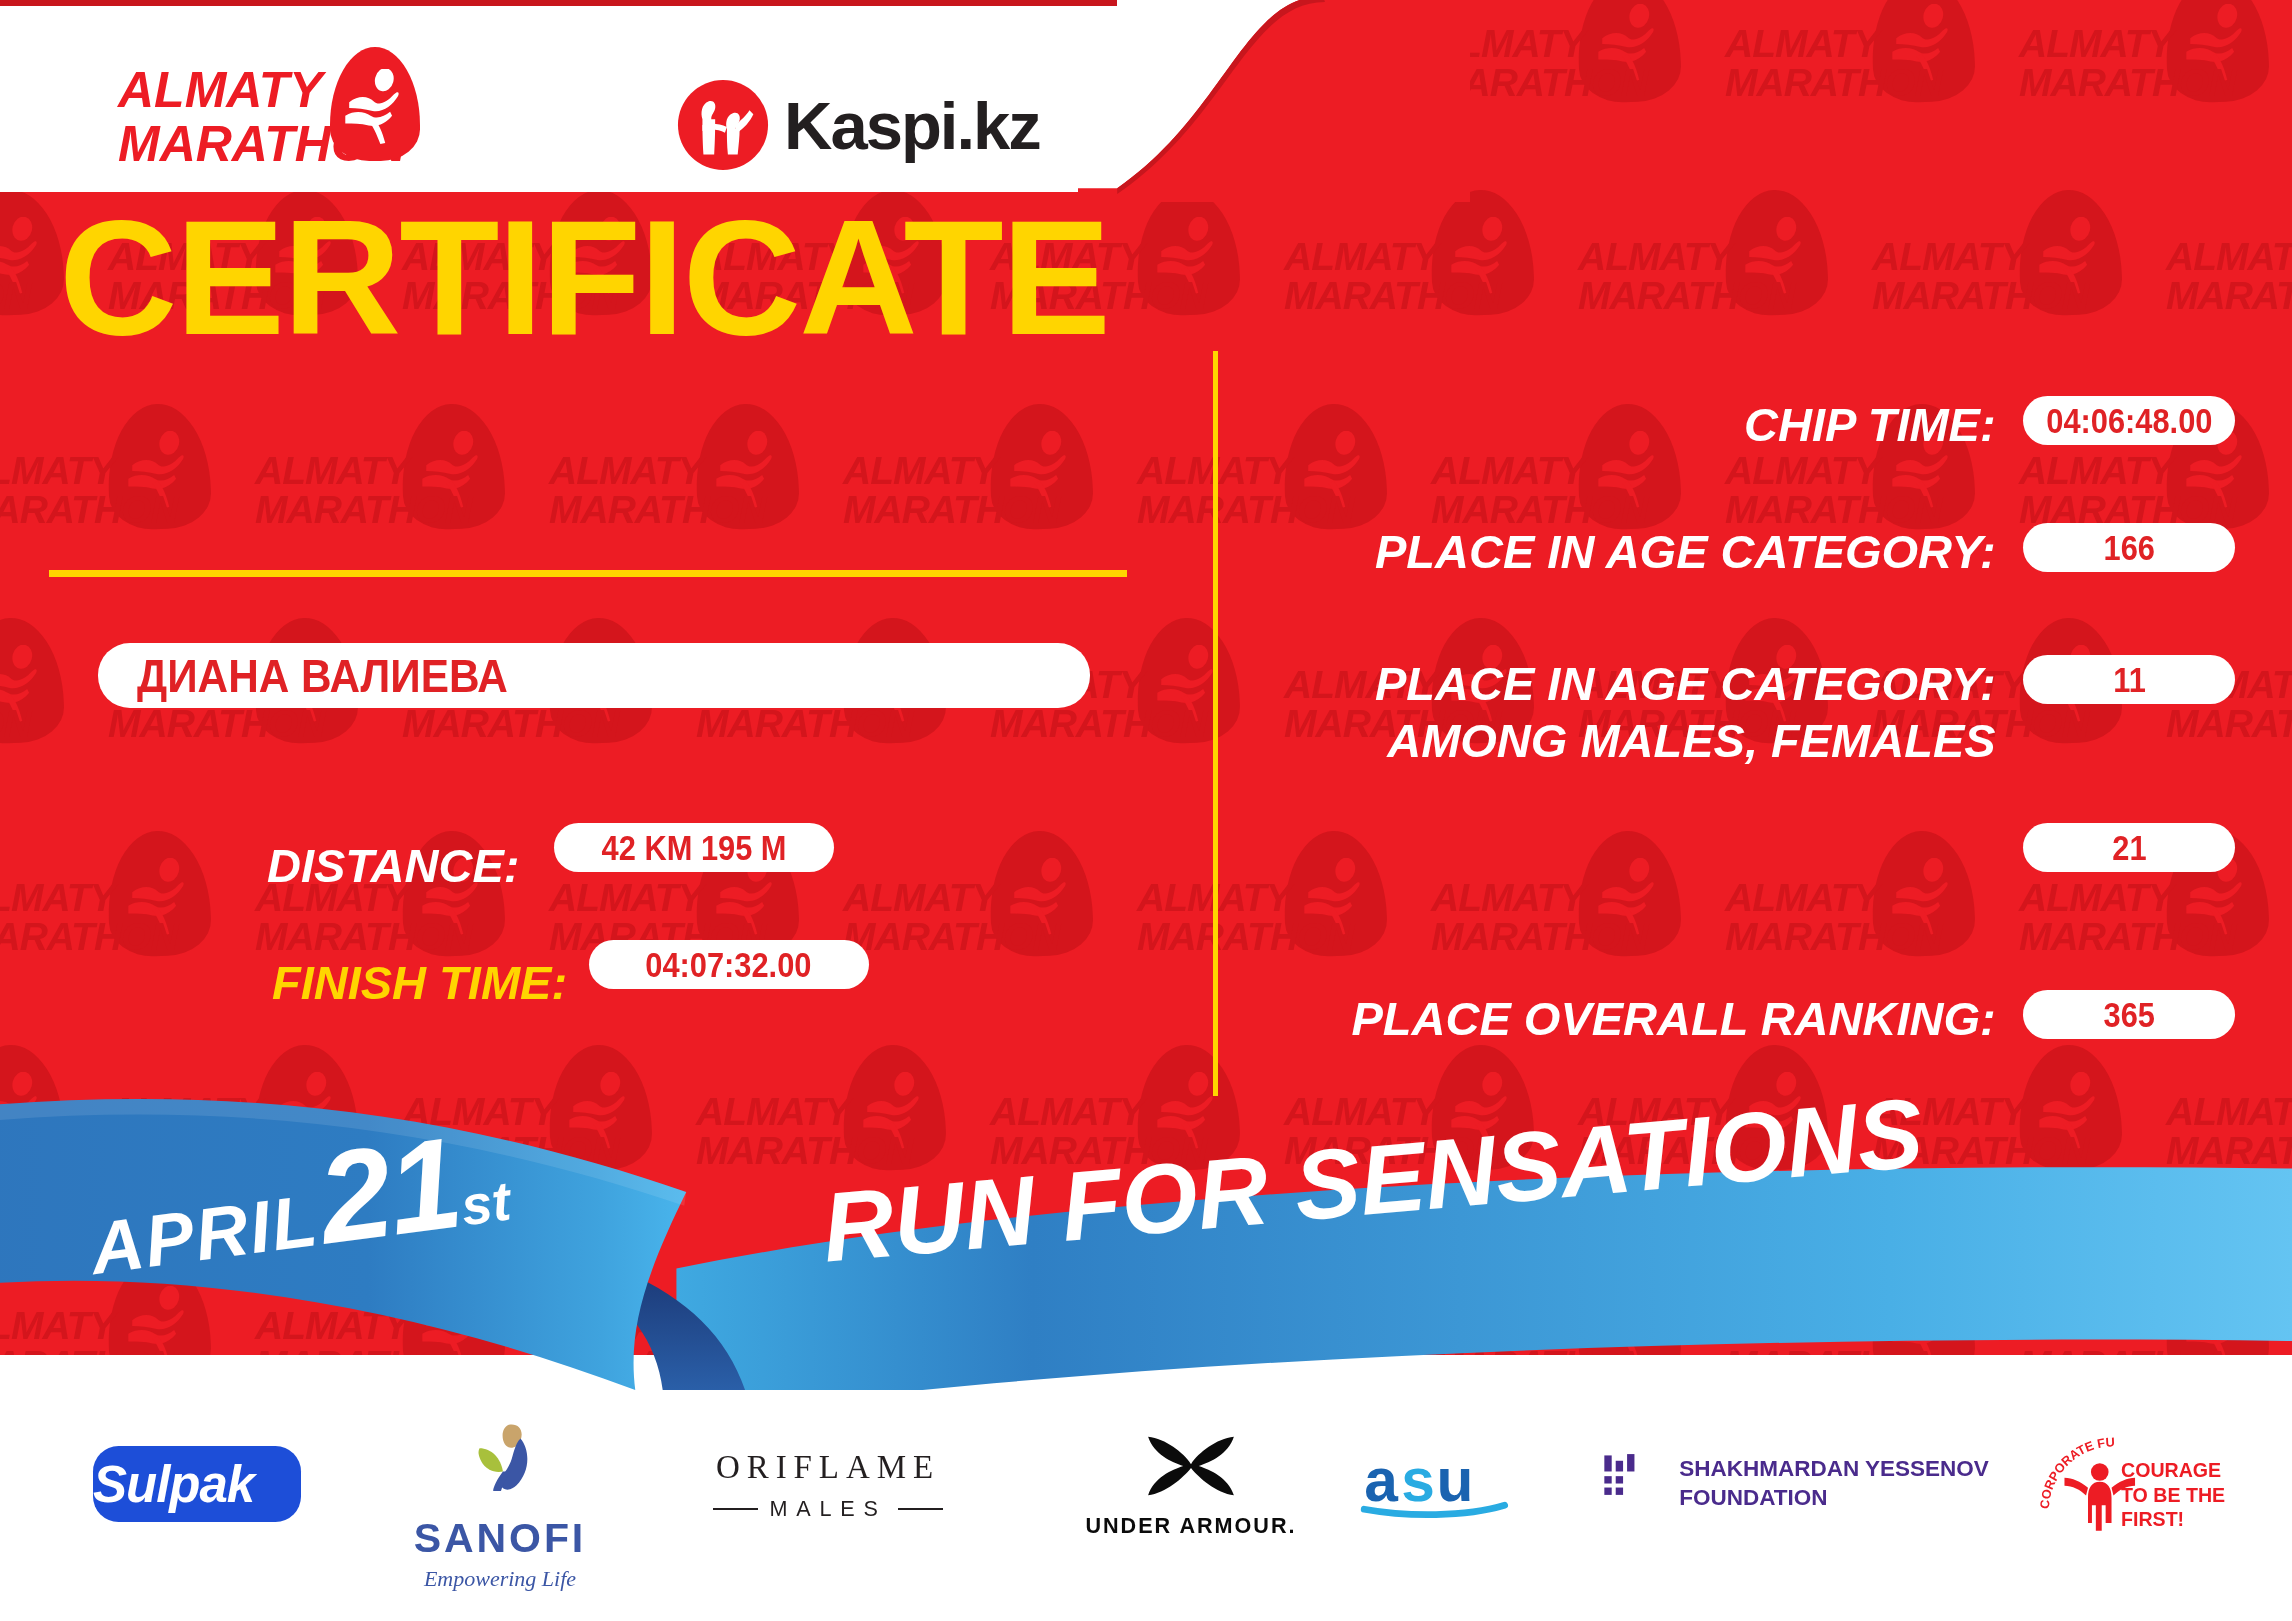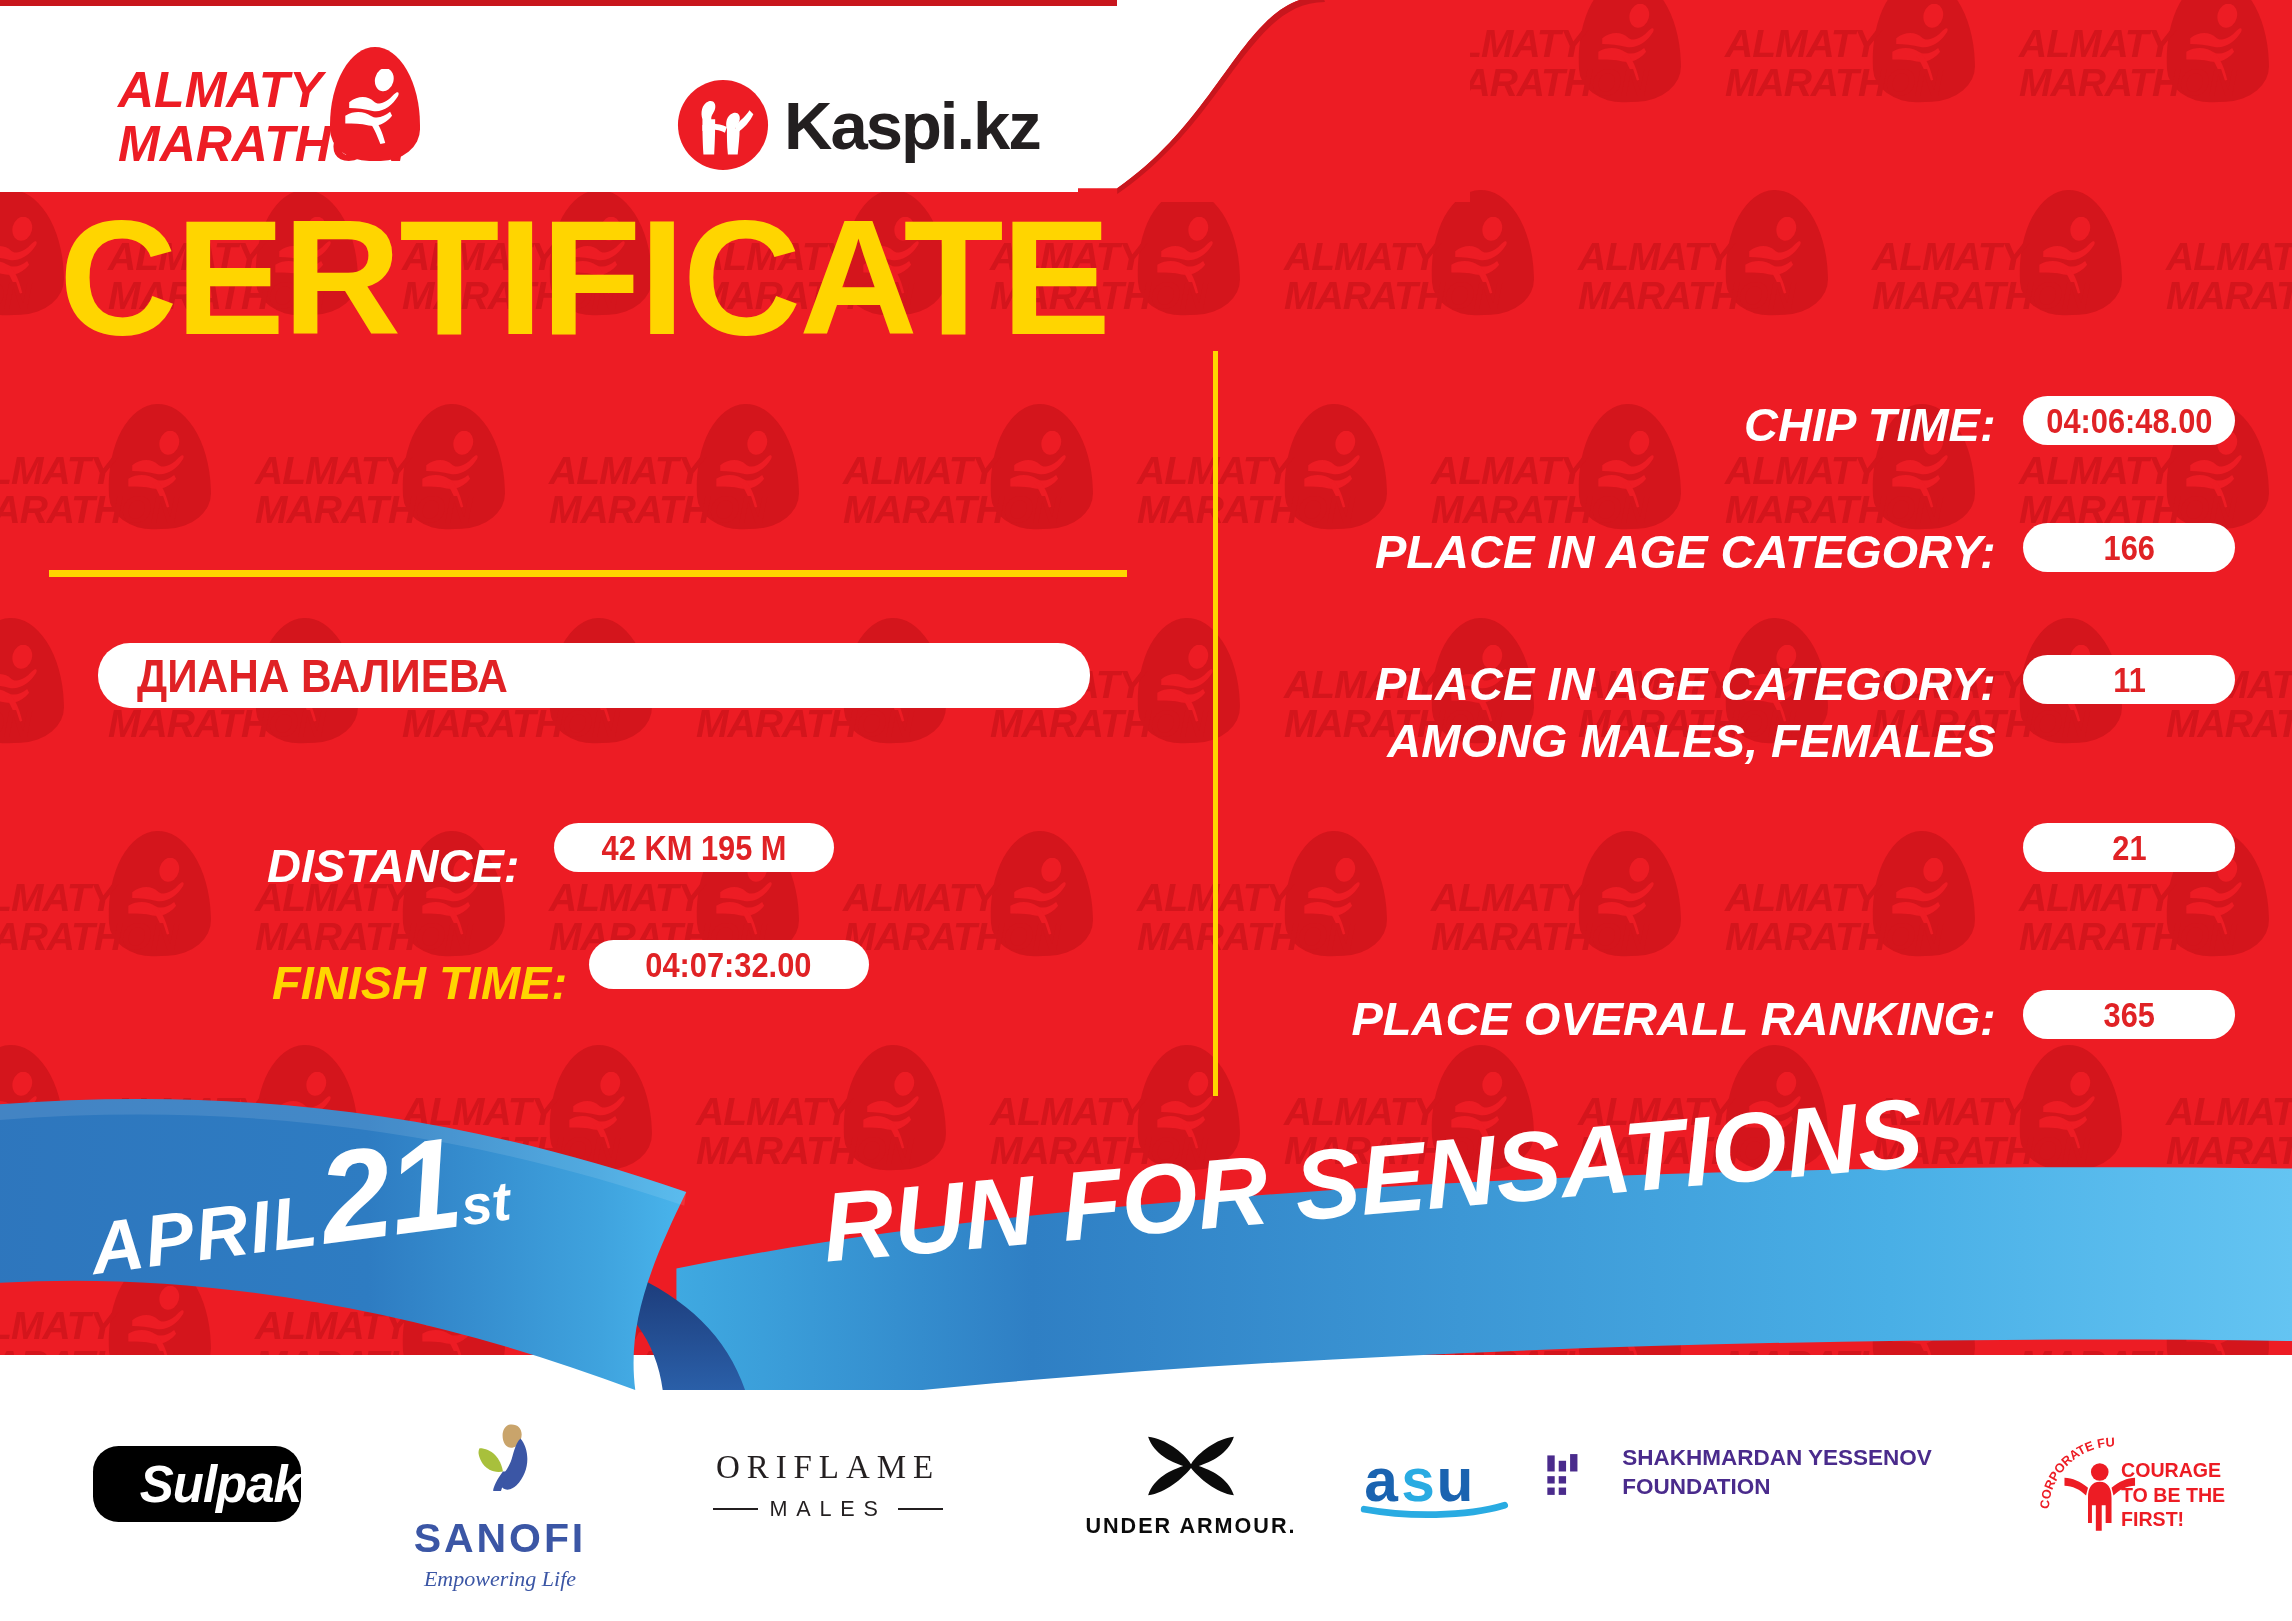--- a/index.html
+++ b/index.html
@@ -207,41 +207,41 @@
     z-index:10;
     color:#fff; font-weight:bold; font-style:italic;
     font-size:98px; letter-spacing:0px;
     white-space:nowrap;
     transform:rotate(-5deg);
     transform-origin:left center;
   }
 
   .sulpak{
     left:93px; top:1446px; width:208px; height:76px;
-    background:#000000; border-radius:25.5px;
+    background:#1d4ed8; border-radius:25.5px;
     color:#fff; font-weight:bold; font-size:51px; font-style:italic;
     letter-spacing:-1px;
-    display:flex; align-items:center; justify-content:flex-end;
+    display:flex; align-items:center; justify-content:flex-start;
     position:absolute; z-index:9;
   }
   .sanofi{ position:absolute; left:397px; top:1419px; width:206px; height:147px; z-index:9; text-align:center; }
   .sanofi-word{ color:#3B56A5; font-weight:bold; font-size:41px; letter-spacing:2.9px; margin-top:20px; }
   .sanofi-tag{ color:#3B56A5; font-style:italic; font-size:22px; margin-top:3.9px; font-family:"Liberation Serif", serif; }
 
   .oriflame{ position:absolute; left:686px; top:1449px; width:284px; z-index:9; text-align:center; }
   .ori-word{ color:#231F20; font-size:33px; letter-spacing:6.9px; font-family:"Liberation Serif", serif; }
   .ori-sub{ color:#231F20; font-size:21.6px; letter-spacing:8.8px; margin-top:9.8px; display:flex; align-items:center; justify-content:center; gap:11.8px; }
   .ori-line{ height:2px; width:45px; background:#231F20; display:block; }
 
   .ua{ position:absolute; left:1083px; top:1431px; width:216px; z-index:9; text-align:center; }
   .ua-word{ color:#0B0B0B; font-weight:bold; font-size:21.6px; letter-spacing:2px; margin-top:5.9px; }
 
   .asu{ position:absolute; left:1358px; top:1441px; width:196px; z-index:9; }
 
-  .shakh{ position:absolute; left:1546px; top:1443px; width:392px; z-index:9; display:flex; align-items:flex-start; gap:36px; }
+  .shakh{ position:absolute; left:1603px; top:1443px; width:392px; z-index:9; display:flex; align-items:flex-end; gap:36px; }
   .shakh-txt{ color:#4A2B8C; font-weight:bold; font-size:22.5px; line-height:29px; letter-spacing:0px; }
 
   .courage{ position:absolute; left:2039px; top:1421px; width:196px; height:147px; z-index:9; }
   .courage-txt{ position:absolute; left:82px; top:37px; color:#ED1C24; font-weight:bold; font-size:19.6px; line-height:24.5px; }
   .courage-arc{ position:absolute; left:0; top:0; }
 </style>
 </head>
 <body>
 
 <div id="cert">

